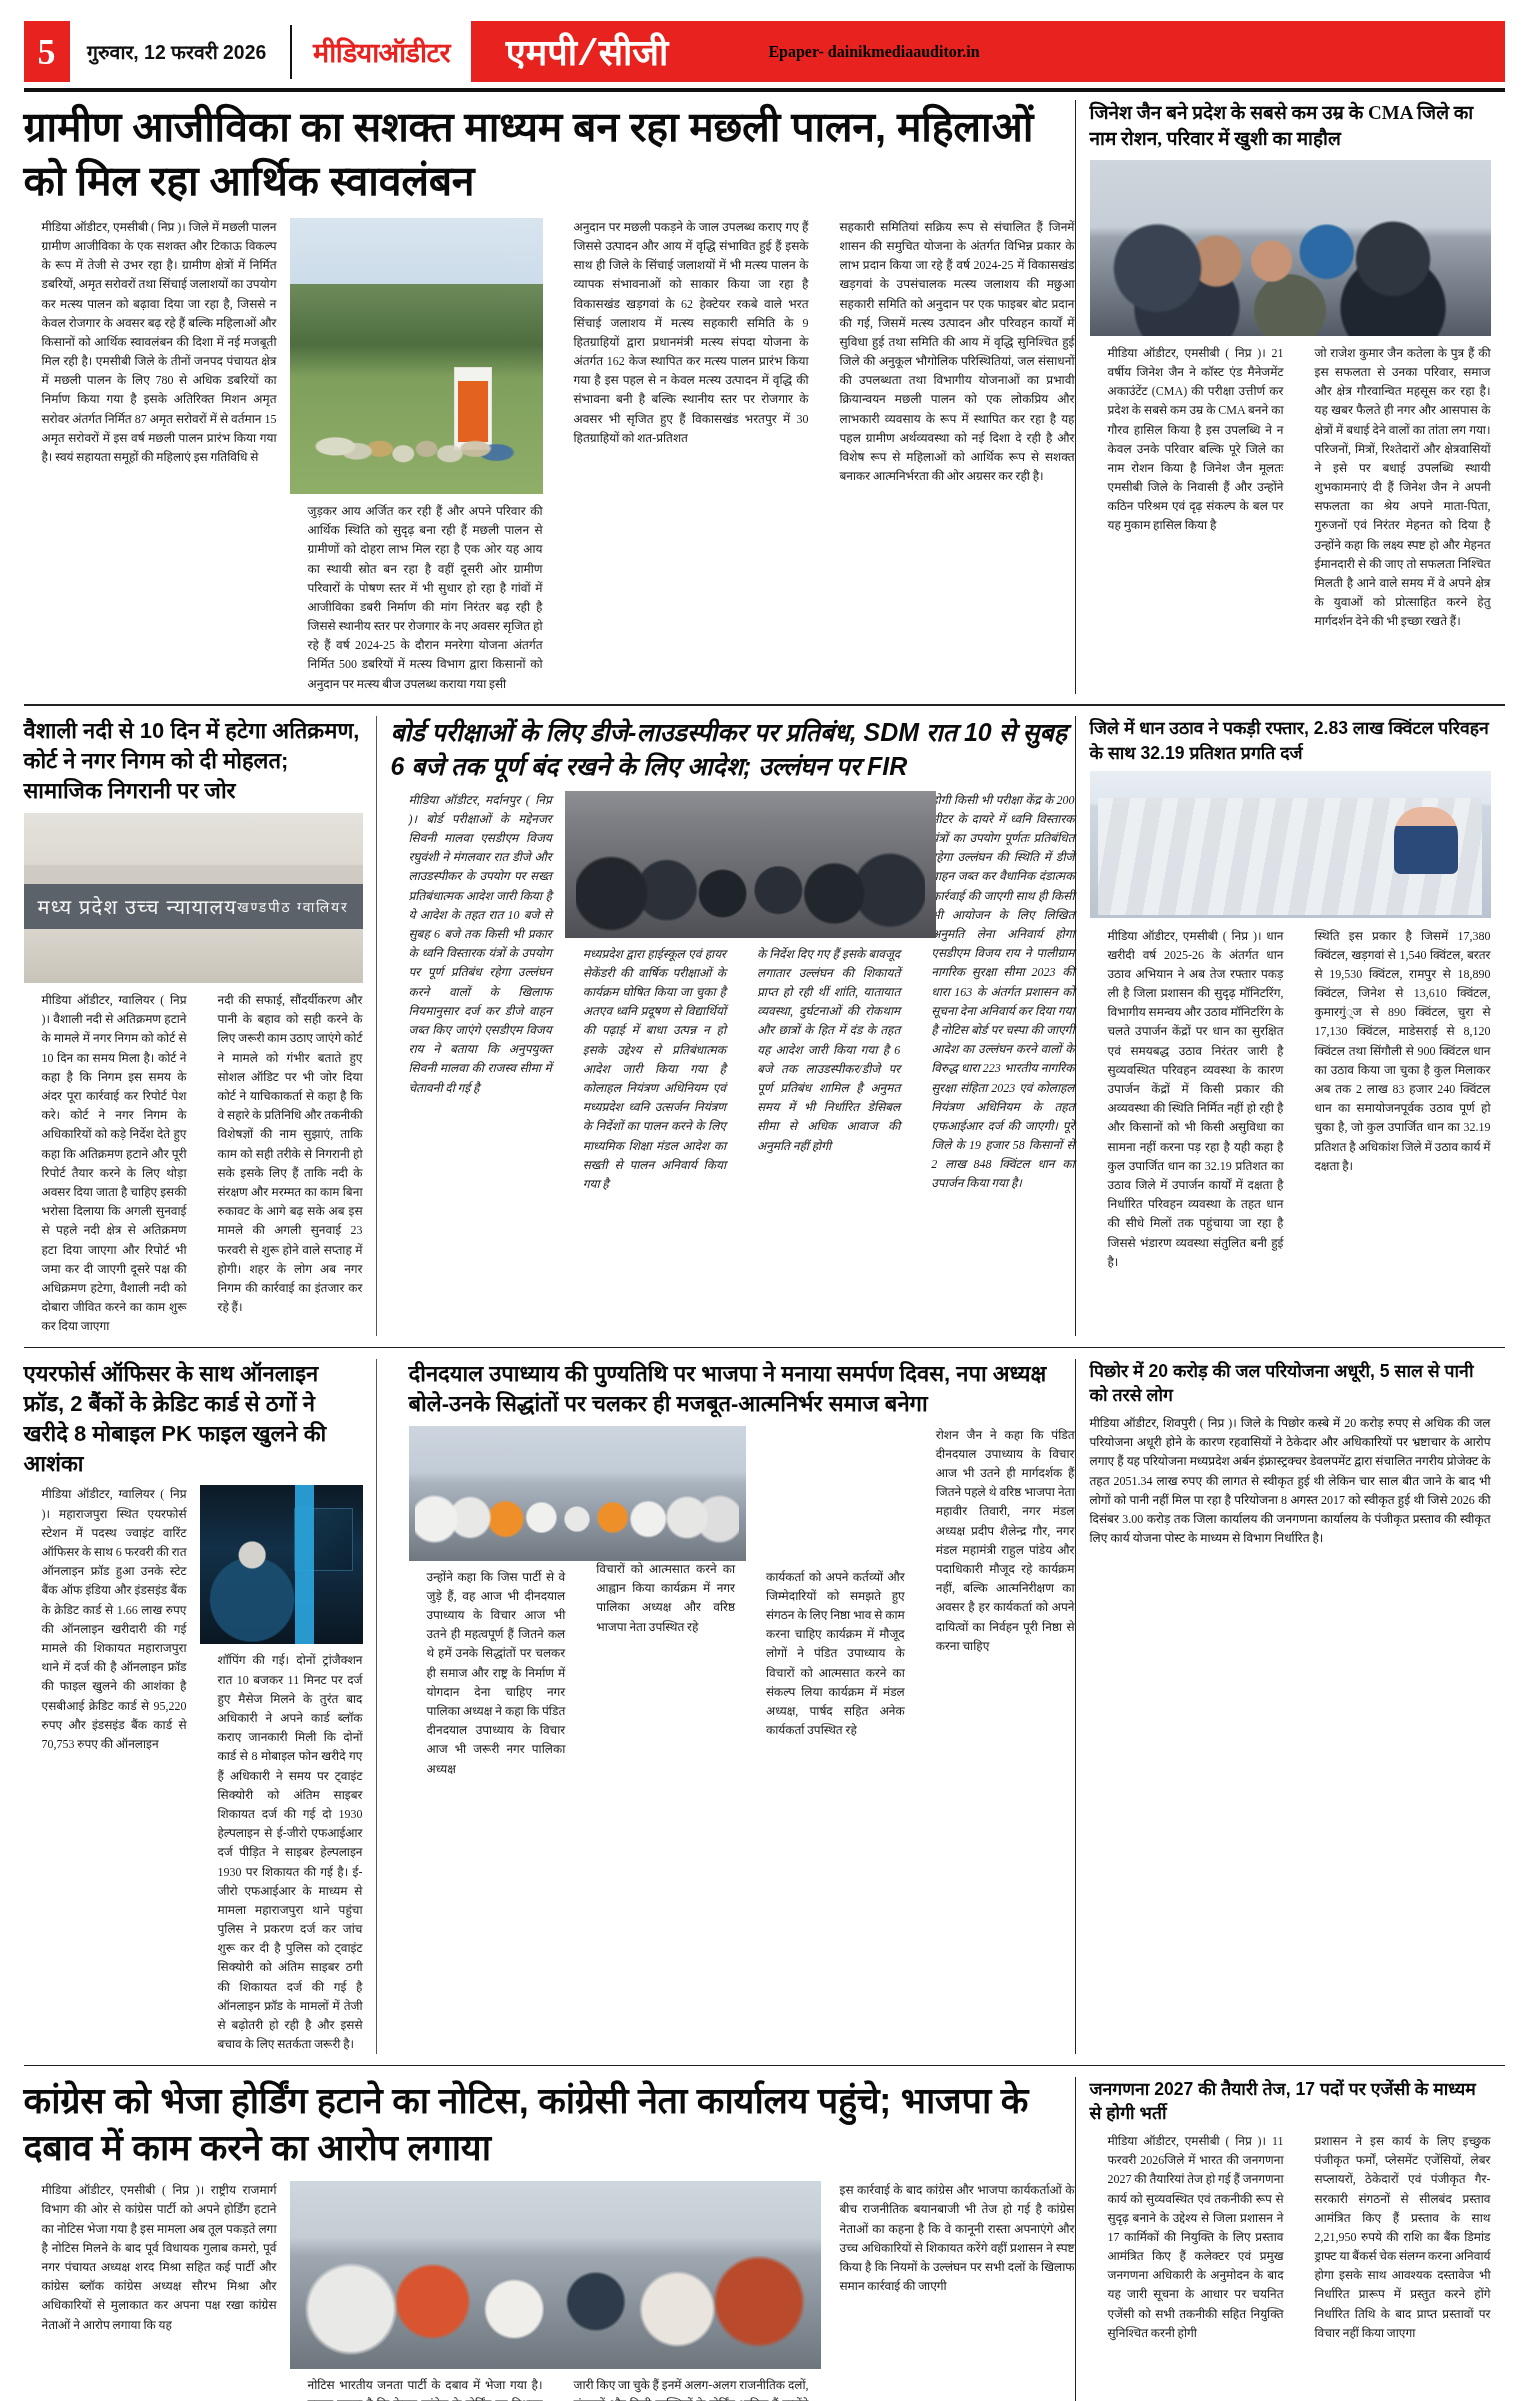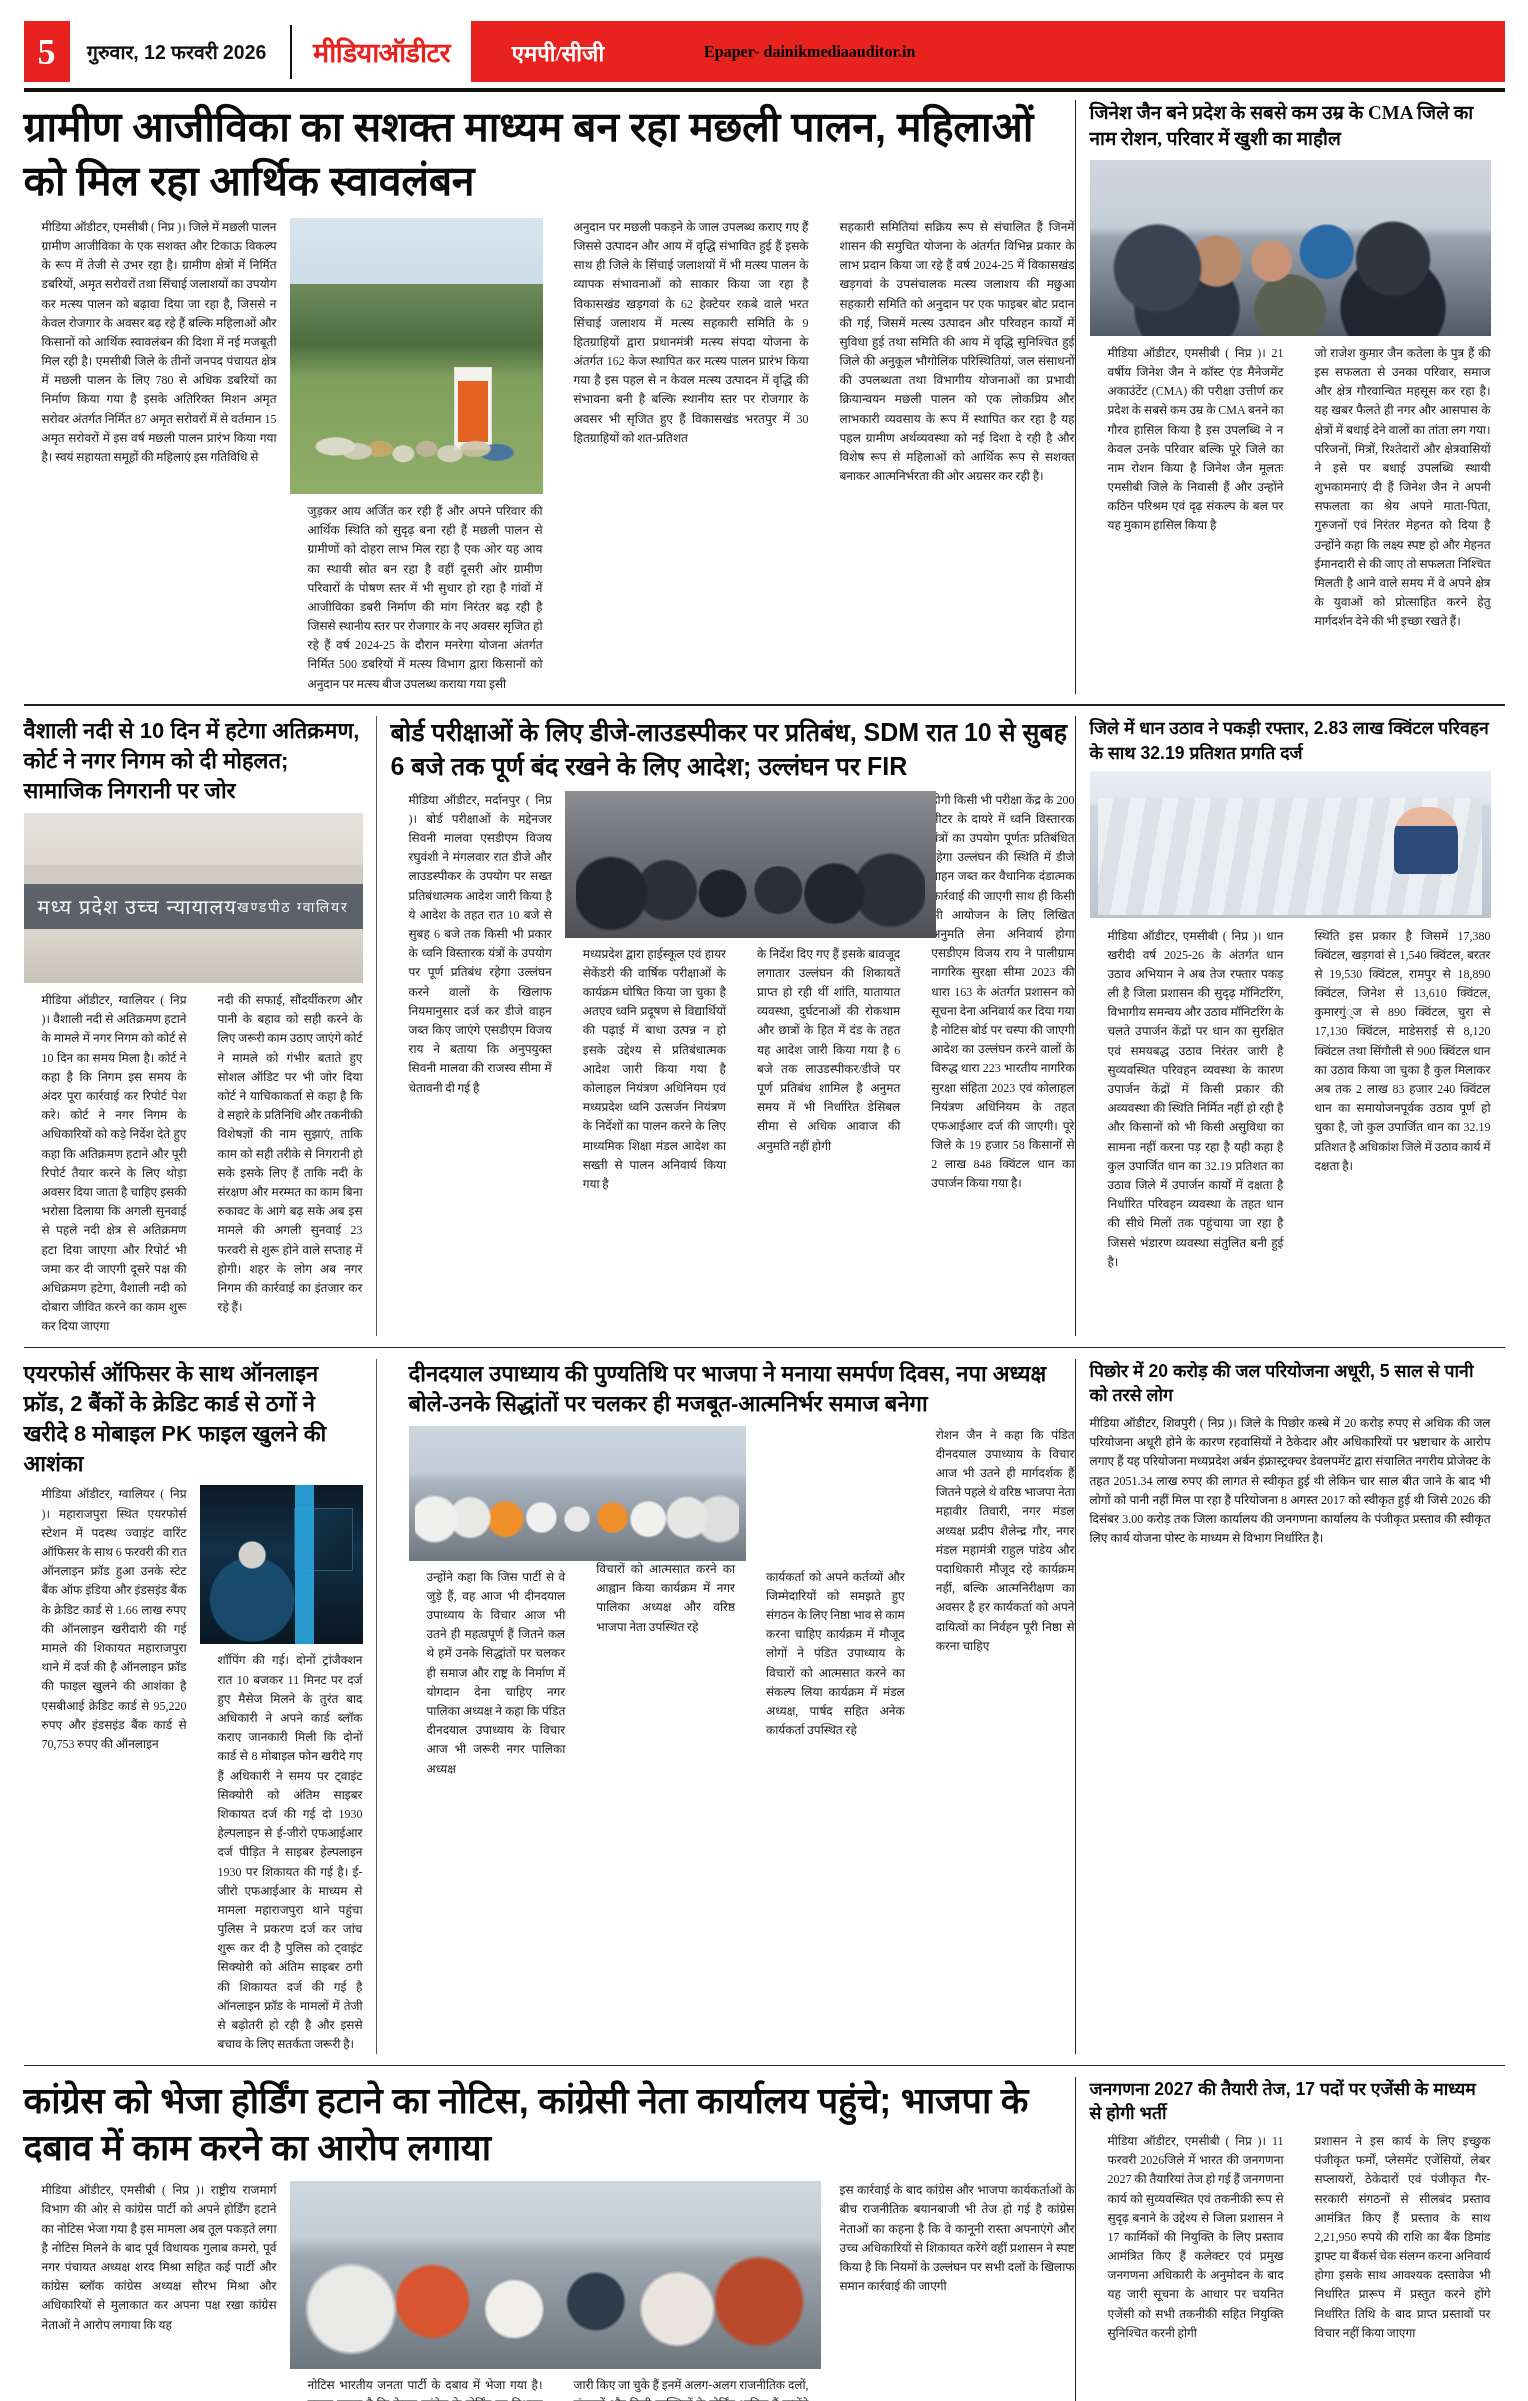--- a/index.html
+++ b/index.html
@@ -69,26 +69,25 @@
   .mh-red {
     flex: 1;
     background: #e8231f;
     display: flex;
     align-items: center;
     justify-content: flex-start;
     padding-left: 35px;
     gap: 100px;
   }
   .mh-edition {
-    font-family: Liberation Serif, serif;
-    font-size: 22px;
+    font-family: Liberation Mono, monospace;
+    font-size: 36px;
     font-weight: 700;
     color: #fff;
     white-space: nowrap;
-    margin-left: 6px;
   }
   .mh-epaper {
     font-family: "Liberation Serif", serif;
     font-size: 16px;
     font-weight: 700;
     color: #000000;
     white-space: nowrap;
   }
 
   .rule-thick { height: 2.9px; background: #111; margin: 5.9px 0 0 0; }
@@ -401,21 +400,21 @@
           <div class="cols">
             <div class="col">
               <p>मीडिया ऑडीटर, ग्वालियर ( निप्र )। वैशाली नदी से अतिक्रमण हटाने के मामले में नगर निगम को कोर्ट से 10 दिन का समय मिला है। कोर्ट ने कहा है कि निगम इस समय के अंदर पूरा कार्रवाई कर रिपोर्ट पेश करे। कोर्ट ने नगर निगम के अधिकारियों को कड़े निर्देश देते हुए कहा कि अतिक्रमण हटाने और पूरी रिपोर्ट तैयार करने के लिए थोड़ा अवसर दिया जाता है चाहिए इसकी भरोसा दिलाया कि अगली सुनवाई से पहले नदी क्षेत्र से अतिक्रमण हटा दिया जाएगा और रिपोर्ट भी जमा कर दी जाएगी दूसरे पक्ष की अधिक्रमण हटेगा, वैशाली नदी को दोबारा जीवित करने का काम शुरू कर दिया जाएगा</p>
             </div>
             <div class="col">
               <p>नदी की सफाई, सौंदर्यीकरण और पानी के बहाव को सही करने के लिए जरूरी काम उठाए जाएंगे कोर्ट ने मामले को गंभीर बताते हुए सोशल ऑडिट पर भी जोर दिया कोर्ट ने याचिकाकर्ता से कहा है कि वे सहारे के प्रतिनिधि और तकनीकी विशेषज्ञों की नाम सुझाएं, ताकि काम को सही तरीके से निगरानी हो सके इसके लिए हैं ताकि नदी के संरक्षण और मरम्मत का काम बिना रुकावट के आगे बढ़ सके अब इस मामले की अगली सुनवाई 23 फरवरी से शुरू होने वाले सप्ताह में होगी। शहर के लोग अब नगर निगम की कार्रवाई का इंतजार कर रहे हैं।</p>
             </div>
           </div>
         </div>
 
-        <div style="flex:1;">
+        <div style="flex:1;font-style:italic;">
           <h2 class="hl-big">बोर्ड परीक्षाओं के लिए डीजे-लाउडस्पीकर पर प्रतिबंध, SDM  रात 10 से सुबह 6 बजे तक पूर्ण बंद रखने के लिए आदेश; उल्लंघन पर FIR</h2>
           <div class="cols">
             <div class="col">
               <p>मीडिया ऑडीटर, मर्दानपुर ( निप्र )। बोर्ड परीक्षाओं के मद्देनजर सिवनी मालवा एसडीएम विजय रघुवंशी ने मंगलवार रात डीजे और लाउडस्पीकर के उपयोग पर सख्त प्रतिबंधात्मक आदेश जारी किया है ये आदेश के तहत रात 10 बजे से सुबह 6 बजे तक किसी भी प्रकार के ध्वनि विस्तारक यंत्रों के उपयोग पर पूर्ण प्रतिबंध रहेगा उल्लंघन करने वालों के खिलाफ नियमानुसार दर्ज कर डीजे वाहन जब्त किए जाएंगे एसडीएम विजय राय ने बताया कि अनुपयुक्त सिवनी मालवा की राजस्व सीमा में चेतावनी दी गई है</p>
             </div>
             <div class="col">
               <div class="photo ph-hall" style="height:147px;margin-bottom:7px;width:230%;"></div>
               <p>मध्यप्रदेश द्वारा हाईस्कूल एवं हायर सेकेंडरी की वार्षिक परीक्षाओं के कार्यक्रम घोषित किया जा चुका है अतएव ध्वनि प्रदूषण से विद्यार्थियों की पढ़ाई में बाधा उत्पन्न न हो इसके उद्देश्य से प्रतिबंधात्मक आदेश जारी किया गया है कोलाहल नियंत्रण अधिनियम एवं मध्यप्रदेश ध्वनि उत्सर्जन नियंत्रण के निर्देशों का पालन करने के लिए माध्यमिक शिक्षा मंडल आदेश का सख्ती से पालन अनिवार्य किया गया है</p>
             </div>
             <div class="col">

